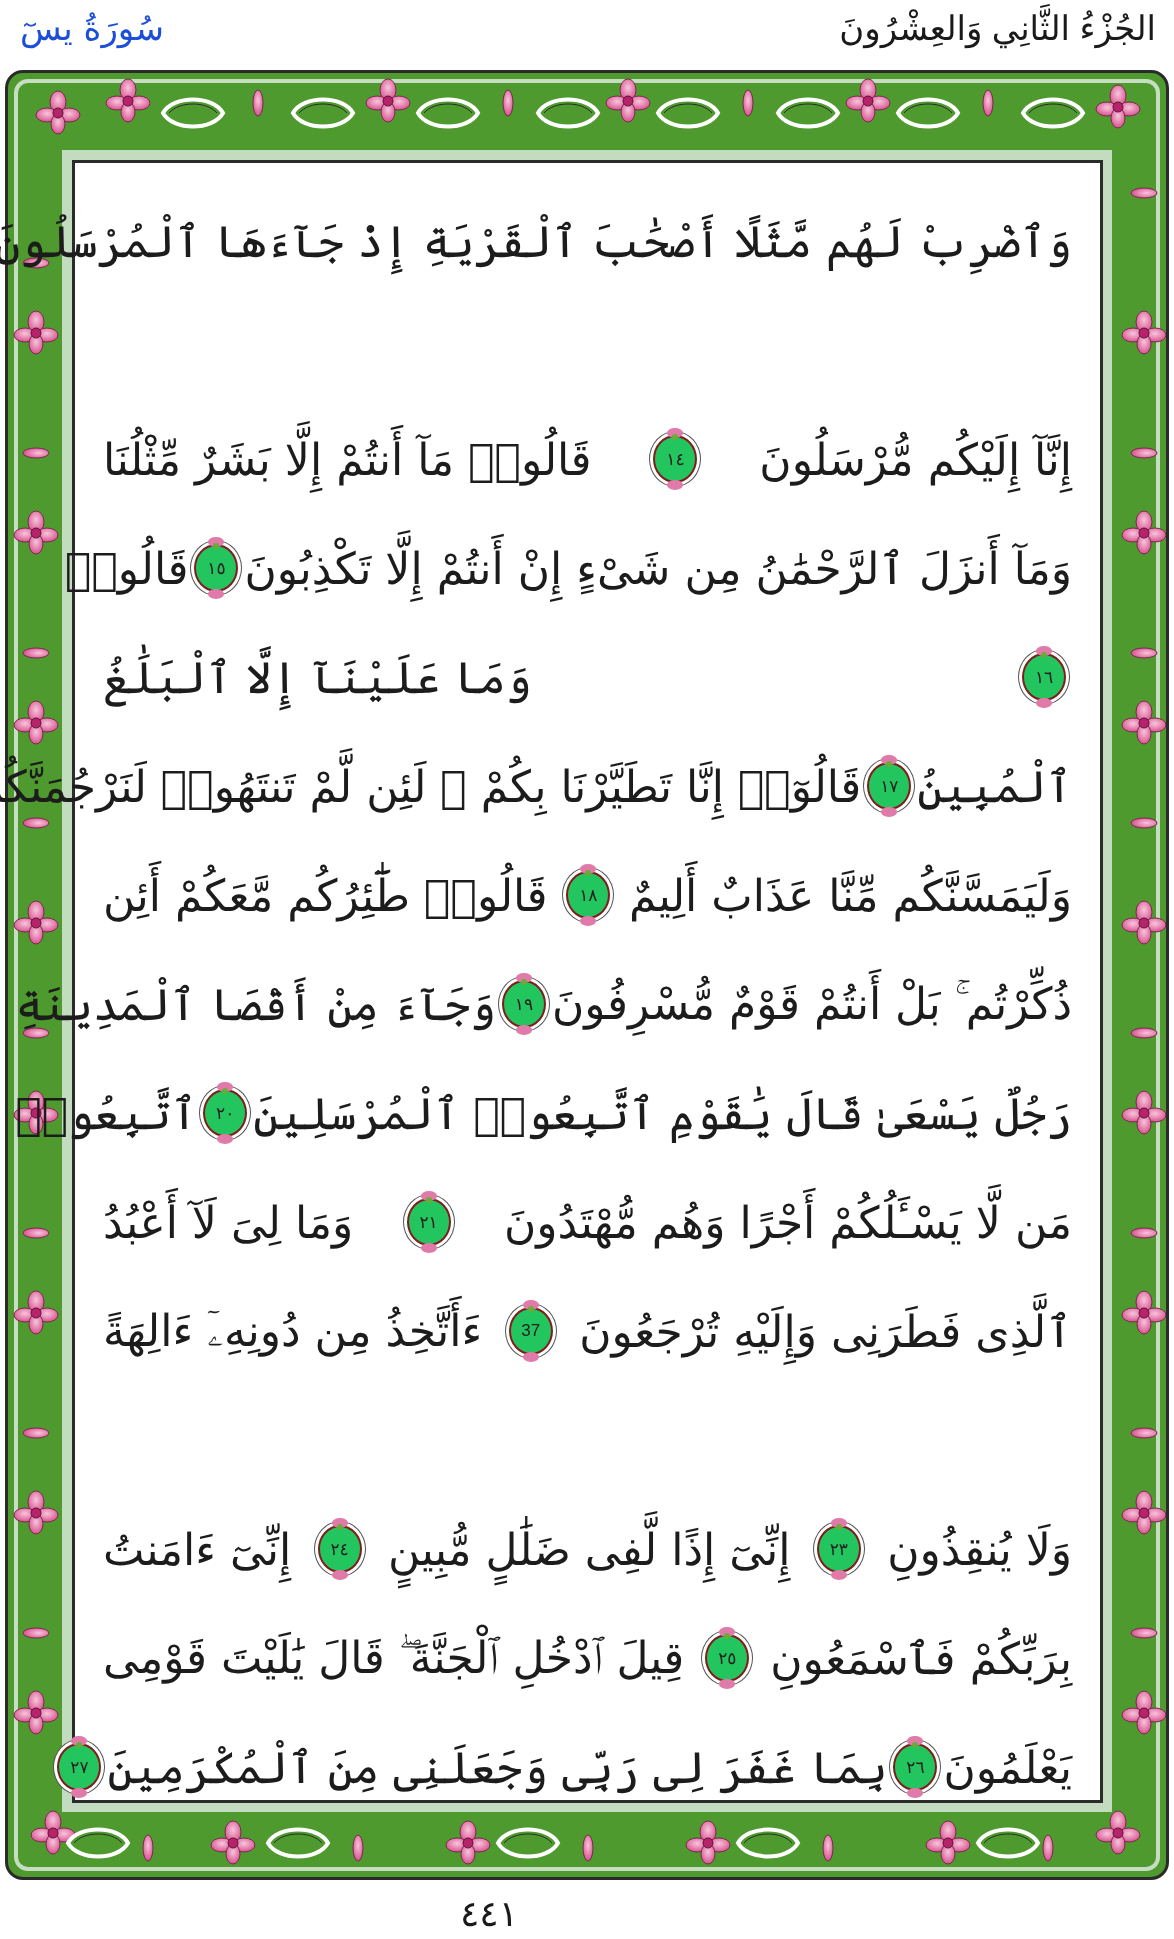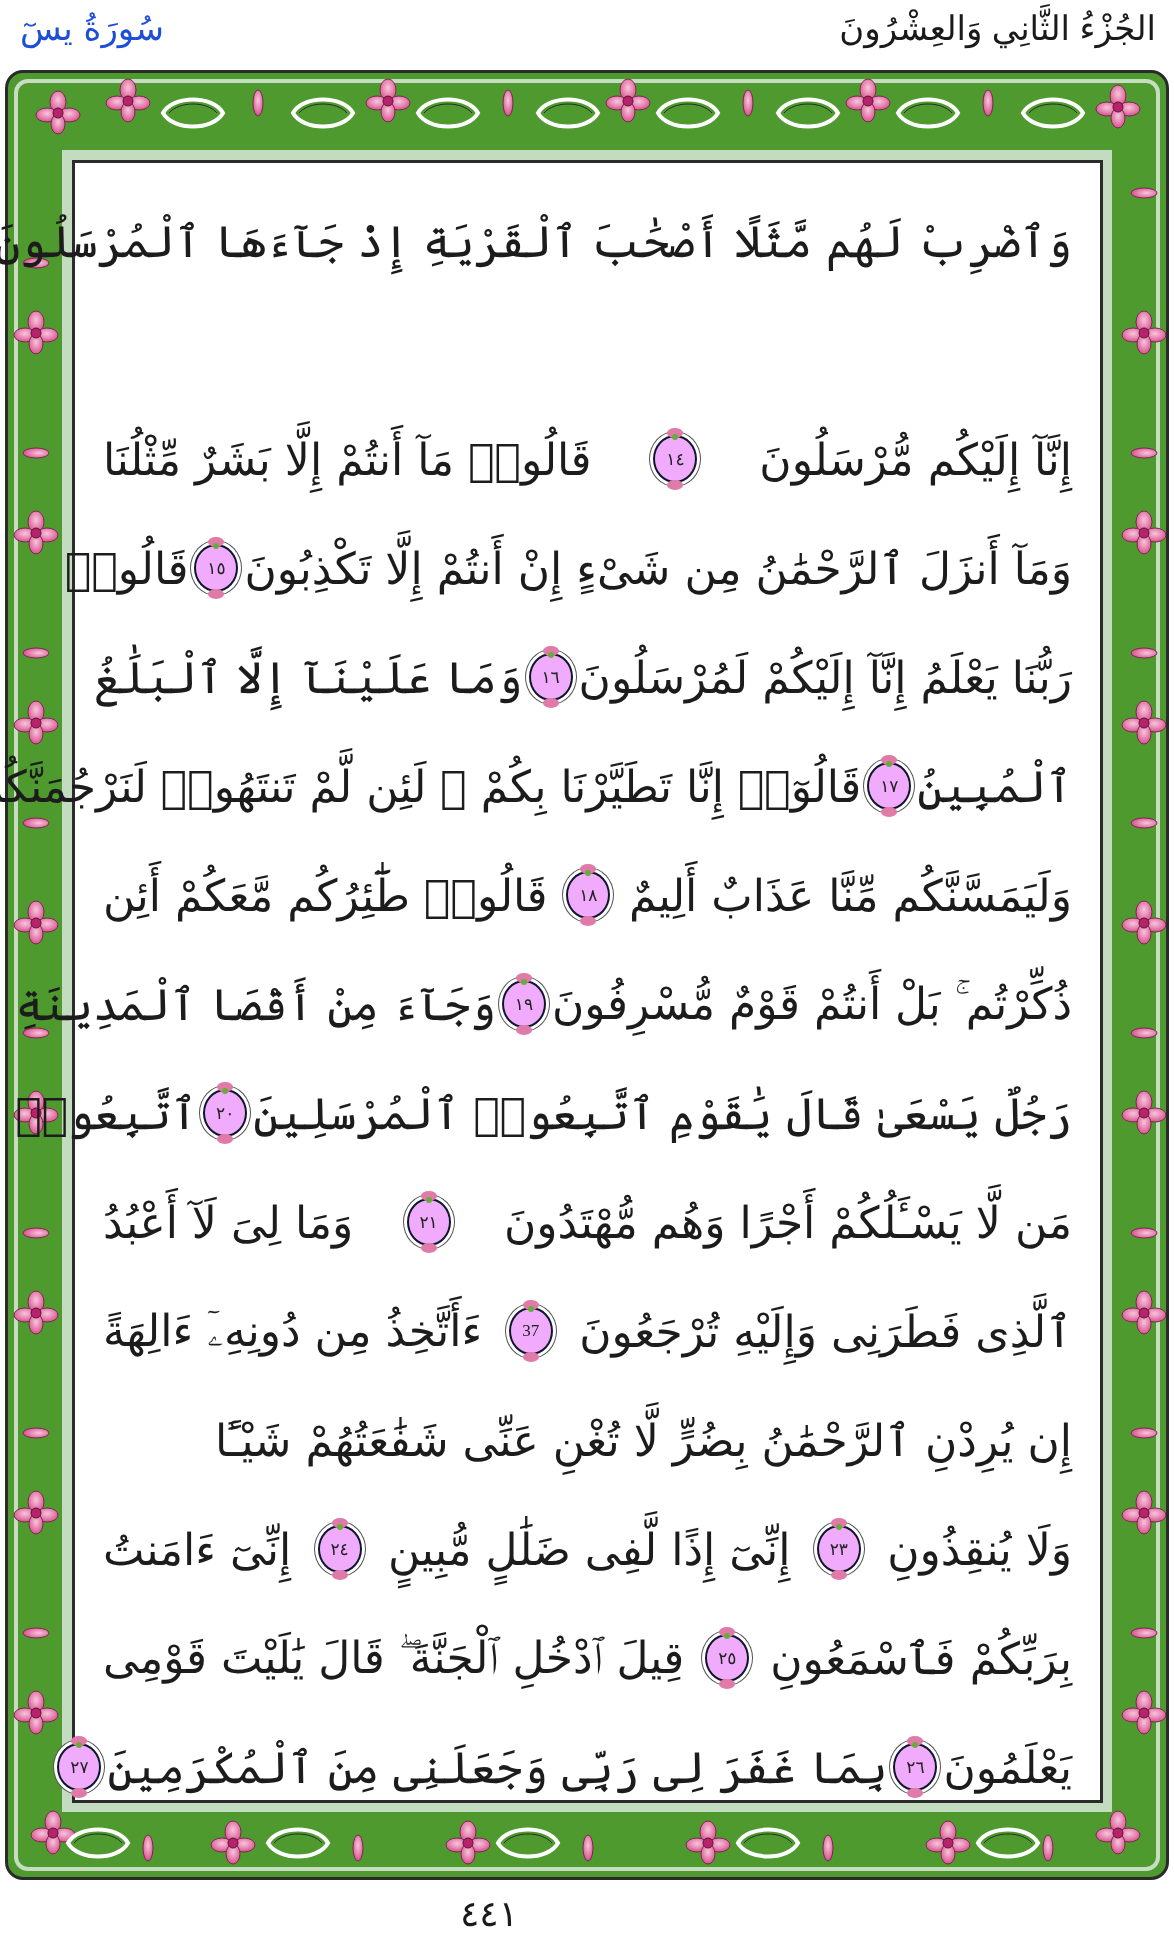--- a/index.html
+++ b/index.html
@@ -18,22 +18,22 @@
   .frame-inner-strip { position:absolute; left:62px; top:150px; width:1050px; height:1662px;
     background:#c3dbbf; box-sizing:border-box; }
   .page { position:absolute; left:72px; top:160px; width:1031px; height:1643px;
     background:#ffffff; border:3px solid #2b2b2b; box-sizing:border-box; }
 
   .lines { position:absolute; left:0; top:0; width:100%; height:100%; direction:rtl; }
   .line { position:absolute; left:28px; right:28px; height:100px; display:flex; align-items:center; justify-content:space-between;
     font-family:"DejaVu Serif", serif; font-size:44px; color:#1c1c1c; white-space:nowrap; text-align:justify; }
   .line .seg { display:inline-block; }
   .ayah { display:inline-flex; align-items:center; justify-content:center; width:44px; height:58px; position:relative; margin:0 6px; vertical-align:middle; }
-  .ayah .ring { width:40px; height:44px; border-radius:50%; background:#f0abfc; border:2px solid #0f172a; box-shadow:0 0 0 3px #fff, 0 0 0 4px #555;
-    display:flex; align-items:center; justify-content:center; font-size:17px; color:#222; font-family:Liberation Serif, serif; direction:rtl; }
+  .ayah .ring { width:40px; height:44px; border-radius:50%; background:#22c55e; border:2px solid #7f1d1d; box-shadow:0 0 0 3px #fff, 0 0 0 4px #555;
+    display:flex; align-items:center; justify-content:center; font-size:17px; color:#222; font-family:Liberation Sans, sans-serif; direction:rtl; }
   .ayah .petal-top, .ayah .petal-bot { position:absolute; left:50%; width:16px; height:10px; background:#e07aa8; border-radius:50%; transform:translateX(-50%); }
   .ayah .petal-top { top:-2px; }
   .ayah .petal-top::after { content:""; position:absolute; left:5px; top:6px; width:6px; height:6px; border-radius:50%; background:#6aab3b; }
   .ayah .petal-bot { bottom:-2px; }
 
   .page-number { position:absolute; left:0; width:978px; top:1893px; text-align:center; font-size:36px; color:#1a1a1a; font-family:"DejaVu Serif", serif; }
 </style>
 </head>
 <body>
 
@@ -168,21 +168,20 @@
       <span class="seg">وَمَآ أَنزَلَ ٱلرَّحْمَٰنُ مِن شَىْءٍ إِنْ أَنتُمْ إِلَّا تَكْذِبُونَ</span>
       <span class="ayah">
           <i class="petal-top"></i>
           <span class="ring">١٥</span>
           <i class="petal-bot"></i>
         </span>
       <span class="seg">قَالُوا۟</span>
     </div>
 
     <div class="line" style="top:464px">
-      <span class="seg">رَبُّنَا يَعْلَمُ إِنَّآ إِلَيْكُمْ لَمُرْسَلُونَ</span>
       <span class="ayah">
           <i class="petal-top"></i>
           <span class="ring">١٦</span>
           <i class="petal-bot"></i>
         </span>
       <span class="seg">وَمَا عَلَيْنَآ إِلَّا ٱلْبَلَٰغُ</span>
     </div>
 
     <div class="line" style="top:573px">
       <span class="seg">ٱلْمُبِينُ</span>
@@ -237,23 +236,20 @@
     <div class="line" style="top:1118px">
       <span class="seg">ٱلَّذِى فَطَرَنِى وَإِلَيْهِ تُرْجَعُونَ</span>
       <span class="ayah">
           <i class="petal-top"></i>
           <span class="ring">37</span>
           <i class="petal-bot"></i>
         </span>
       <span class="seg">ءَأَتَّخِذُ مِن دُونِهِۦٓ ءَالِهَةً</span>
     </div>
 
-    <div class="line" style="top:1227px">
-      <span class="seg">إِن يُرِدْنِ ٱلرَّحْمَٰنُ بِضُرٍّ لَّا تُغْنِ عَنِّى شَفَٰعَتُهُمْ شَيْـًٔا</span>
-    </div>
 
     <div class="line" style="top:1336px">
       <span class="seg">وَلَا يُنقِذُونِ</span>
       <span class="ayah">
           <i class="petal-top"></i>
           <span class="ring">٢٣</span>
           <i class="petal-bot"></i>
         </span>
       <span class="seg">إِنِّىٓ إِذًا لَّفِى ضَلَٰلٍ مُّبِينٍ</span>
       <span class="ayah">

